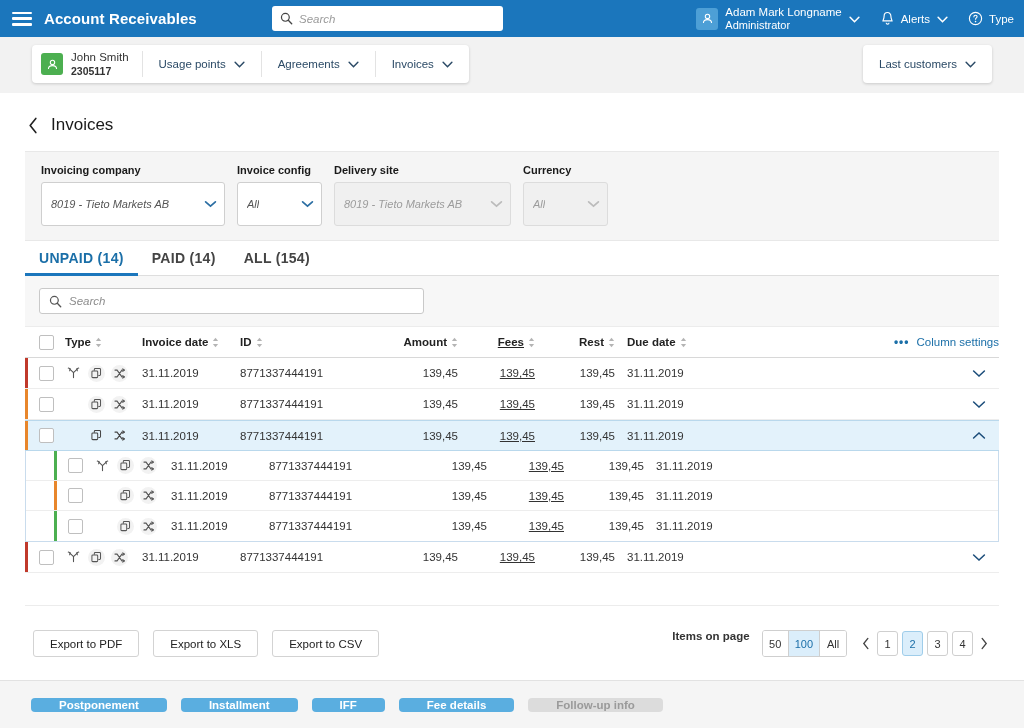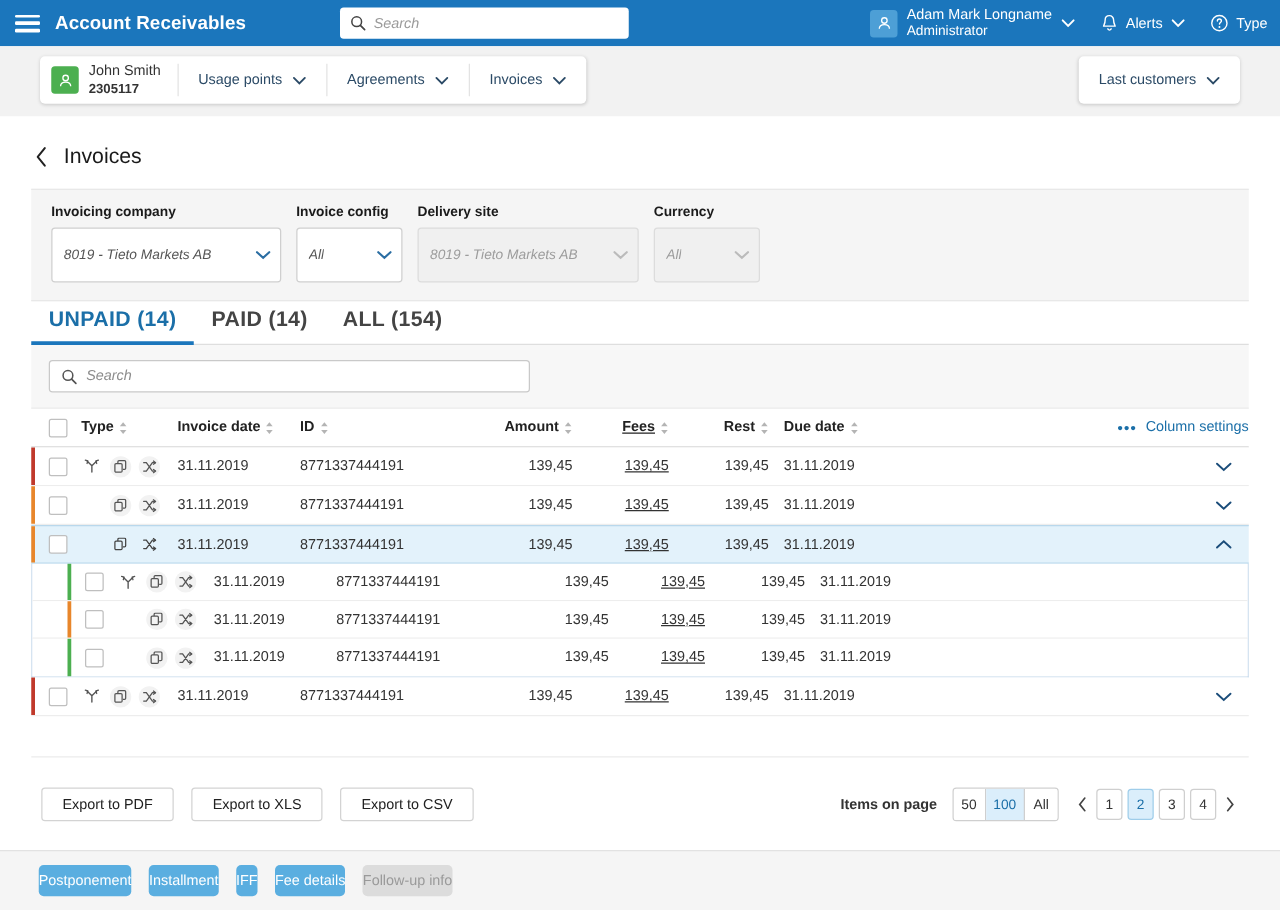--- a/index.html
+++ b/index.html
@@ -103,21 +103,21 @@
   .f-select.disabled { background: #f0f0f0; color: #9c9c9c; border-color: #dcdcdc; cursor: default; }
   .f-select .sv { white-space: nowrap; overflow: hidden; }
   .w-invcomp { width: 184px; }
   .w-invcfg { width: 85px; }
   .w-delsite { width: 177px; }
   .w-curr { width: 85px; }
 
   
   .tabs { margin: 0 25px; display: flex; border-bottom: 1px solid #dedede; height: 35px; align-items: flex-end; }
   .tab {
-    font-size: 17px; font-weight: bold; color: #444; letter-spacing: .3px;
+    font-size: 14px; font-weight: bold; color: #444; letter-spacing: .3px;
     padding: 0 14px 9px 14px; cursor: pointer; position: relative;
   }
   .tab.active { color: #1b6fa8; }
   .tab.active::after {
     content: ""; position: absolute; left: 0; right: 0; bottom: -1px; height: 3px; background: #1b76bc;
   }
 
   
   .tsearch-wrap { margin: 0 25px; background: #f7f7f7; padding: 12px 14px; border-bottom: 1px solid #ececec; }
   .tsearch {
@@ -192,21 +192,21 @@
   
   .footer {
     margin: 0 25px; padding: 24px 8px 0 8px;
     display: flex; align-items: center; border-top: 1px solid #ececec; margin-top: 32px;
   }
   .btn-export {
     height: 27px; border: 1px solid #d3d3d3; border-radius: 3px; background: #fff;
     font-size: 11.5px; color: #222; padding: 0 16px; margin-right: 14px; cursor: pointer;
     font-family: inherit;
   }
-  .pager { margin-left: auto; display: flex; align-items: center; gap: 12px; }
+  .pager { margin-left: auto; display: flex; gap: 12px; }
   .items-label { font-size: 11.5px; color: #333; font-weight: bold; }
   .seg { display: flex; border: 1px solid #cfcfcf; border-radius: 3px; overflow: hidden; }
   .seg div {
     min-width: 26px; height: 25px; display: flex; align-items: center; justify-content: center;
     font-size: 11px; color: #333; border-right: 1px solid #cfcfcf; padding: 0 6px; cursor: pointer; background:#fff;
   }
   .seg div:last-child { border-right: none; }
   .seg div.on { background: #dbeefb; color: #1b6fa8; }
   .pages { display: flex; align-items: center; gap: 4px; }
   .pgbtn {
@@ -216,22 +216,22 @@
   .pgbtn.on { background: #dbeefb; color: #1b6fa8; border-color: #9fcdea; }
   .pgarrow { color: #444; cursor: pointer; padding: 0 3px; display: flex; align-items: center; }
 
   
   .actionbar {
     position: absolute; left: 0; right: 0; bottom: 0; height: 48px;
     background: #f5f5f5; border-top: 1px solid #e2e2e2;
     display: flex; align-items: center; padding-left: 31px; gap: 14px;
   }
   .abtn {
-    height: 25px; border-radius: 4px; background: #5aaee0; border: none;
-    color: #fff; font-size: 11.5px; font-weight: normal; padding: 0 0; cursor: pointer;
+    height: 14px; border-radius: 4px; background: #5aaee0; border: none;
+    color: #fff; font-size: 11.5px; font-weight: bold; padding: 0 28px; cursor: pointer;
     font-family: inherit;
   }
   .abtn.disabled { background: #dcdcdc; color: #9a9a9a; cursor: default; }
 </style>
 </head>
 <body>
 
 <div class="topbar">
   <div class="hamburger">
     <span></span>

